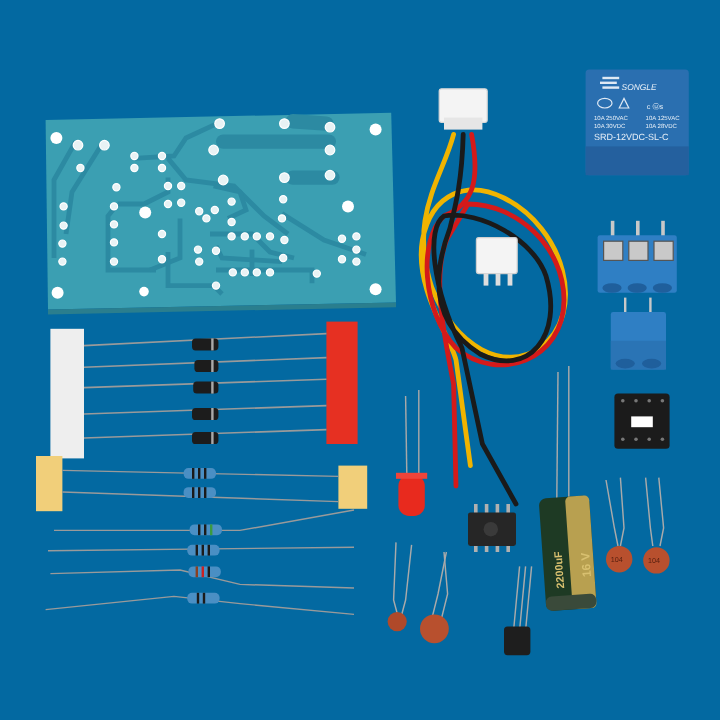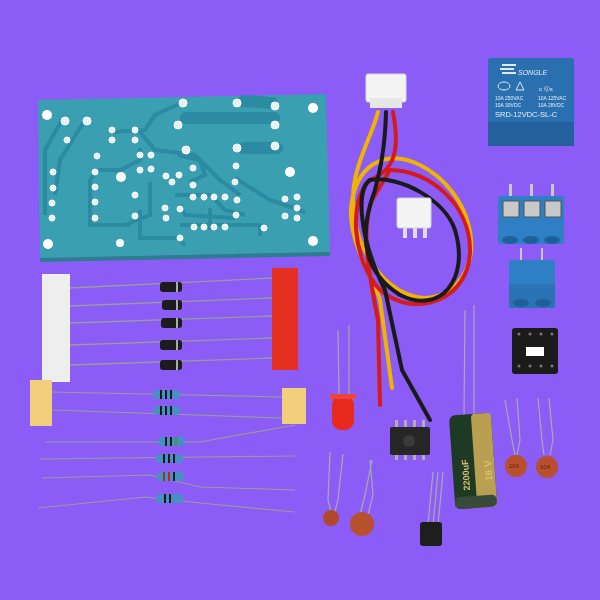--- a/index.html
+++ b/index.html
@@ -1,17 +1,17 @@
 <!DOCTYPE html>
 <html><head>
 <meta charset="utf-8">
 <style>
   html,body{margin:0;padding:0;background:#ffffff;}
   body{width:600px;height:600px;overflow:hidden;font-family:"Liberation Sans",sans-serif;}
-  #scene{position:relative;width:600px;height:600px;background:#8b5cf6;}
+  #scene{position:relative;width:600px;height:600px;background:#0369a1;}
   svg{position:absolute;left:0;top:0;}
   .relay-text{font-family:"Liberation Sans",sans-serif;fill:#e8f0f8;}
   .cap-text{font-family:"Liberation Sans",sans-serif;fill:#d8c070;font-weight:bold;}
   .ceram-text{font-family:"Liberation Sans",sans-serif;fill:#5a2010;font-size:6px;}
 </style>
 </head>
 <body>
 
 <div id="scene">
 <svg width="600" height="600" viewBox="0 0 600 600">

